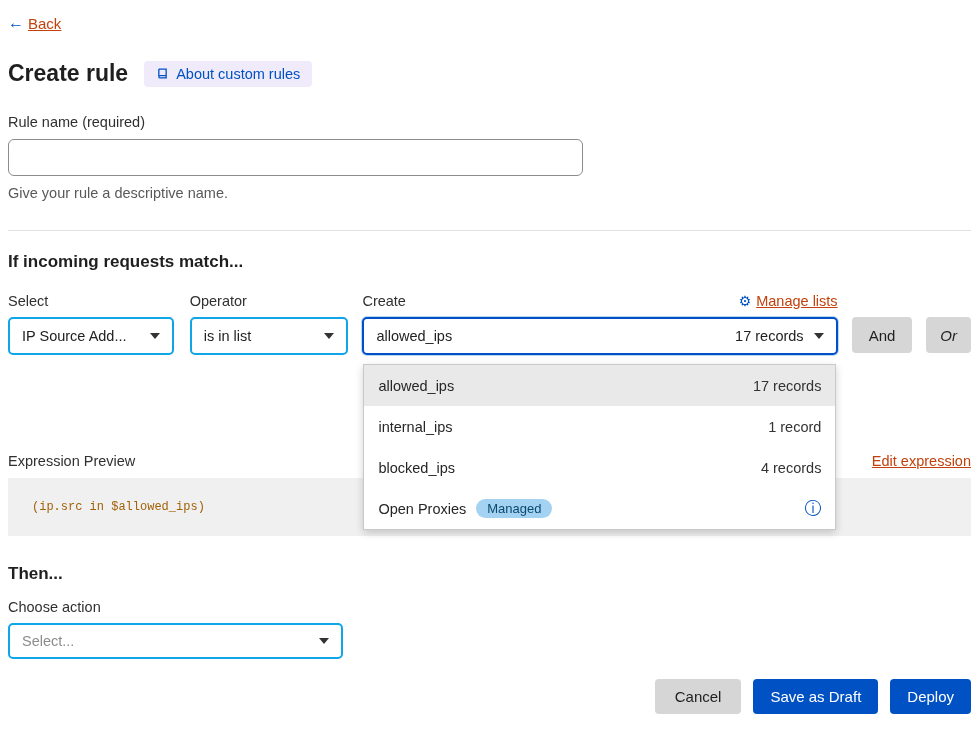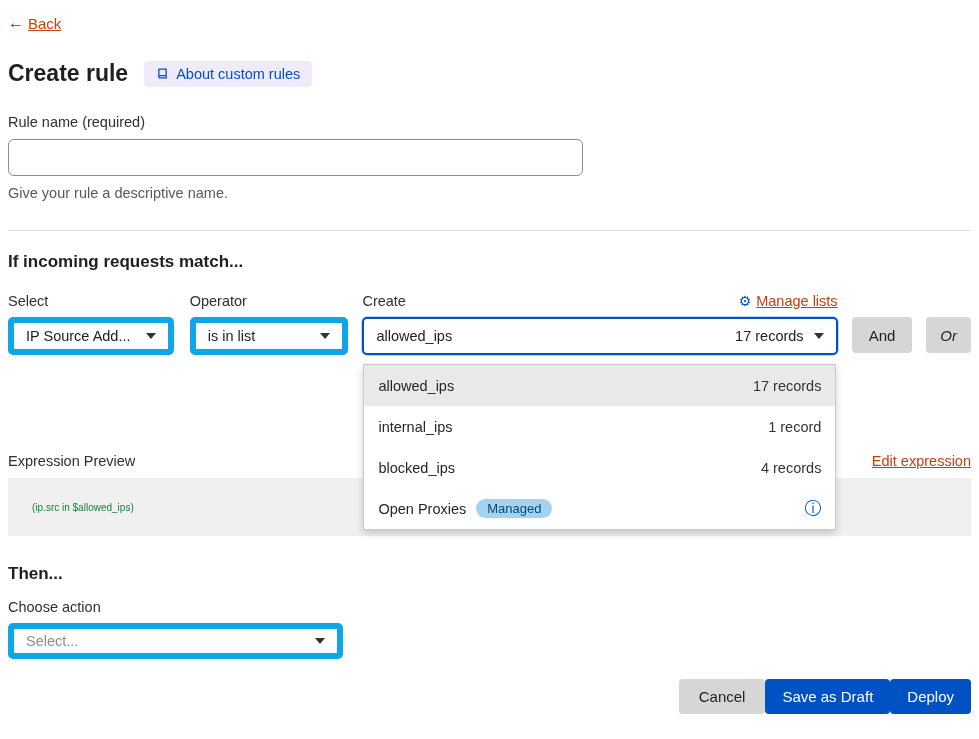--- a/index.html
+++ b/index.html
@@ -25,21 +25,21 @@
   .divider { margin-top:29px; border-top:1px solid #e0e0e0; width:100%; }
 
   .section-heading { margin-top:21px; font-size:17px; font-weight:700; color:#1f1f1f; }
 
   .match-row { display:flex; flex-wrap:nowrap; margin-top:19px; align-items:flex-start; }
   .col-label { font-size:14.5px; color:#303030; margin-bottom:7px; height:19px; display:flex; align-items:center; }
   .value-label-row { display:flex; justify-content:space-between; align-items:center; margin-bottom:7px; height:19px; }
   .manage-link { display:inline-flex; align-items:center; gap:5px; font-size:14.5px; }
   .gear { color:#0051c3; font-size:14px; text-decoration:none; }
 
-  .selectbox { height:38px; border:6px solid #0ea5e9; border-radius:5px; background:#fff;
+  .selectbox { height:38px; border:2px solid #0ea5e9; border-radius:5px; background:#fff;
     display:flex; align-items:center; justify-content:space-between; padding:0 12px;
     font-size:14.5px; color:#222; cursor:pointer; }
   .chev { width:0; height:0; border-left:5px solid transparent; border-right:5px solid transparent;
     border-top:6px solid #333; flex:0 0 auto; margin-left:10px; }
 
   .field-col { width:167px; }
   .operator-col { width:160px; margin-left:16px; }
   .value-col { width:479px; margin-left:14px; position:relative; }
   .value-select { border:2px solid #0051c3; box-shadow:0 0 0 1px #bcd6f5; }
   .value-right { display:flex; align-items:center; }
@@ -58,28 +58,28 @@
   .menu-item .meta { color:#333; }
   .item-left { display:flex; align-items:center; gap:10px; }
   .managed-pill { background:#a3d2f2; color:#0c4a6e; font-size:13px; padding:2px 11px;
     border-radius:11px; }
   .info-icon { color:#0051c3; font-size:17px; line-height:1; cursor:pointer; }
 
   .expr-label-row { margin-top:98px; display:flex; justify-content:space-between; align-items:center; }
   .expr-label { font-size:14.5px; color:#303030; }
   .expr-block { margin-top:9px; background:#f0f0f0; height:58px; display:flex; align-items:center;
     padding:0 24px; position:relative; z-index:1; }
-  .expr-code { font-family:Liberation Sans, sans-serif; font-size:10px; color:#15803d; }
+  .expr-code { font-family:Liberation Mono, monospace; font-size:12px; color:#a16207; }
 
   .then-heading { margin-top:28px; }
   .action-label { margin-top:15px; }
   .action-select { margin-top:8px; width:335px; height:36px; }
   .placeholder { color:#8c8c8c; }
 
-  .footer { margin-top:20px; display:flex; justify-content:flex-end; gap:0; }
+  .footer { margin-top:20px; display:flex; justify-content:flex-end; gap:12px; }
   .btn-cancel { height:35px; padding:0 20px; }
   .btn-blue { background:#0051c3; color:#fff; height:35px; padding:0 17px; }
 
   .book-icon svg { display:block; }
 </style>
 </head>
 <body>
 
 <div class="page">
 

